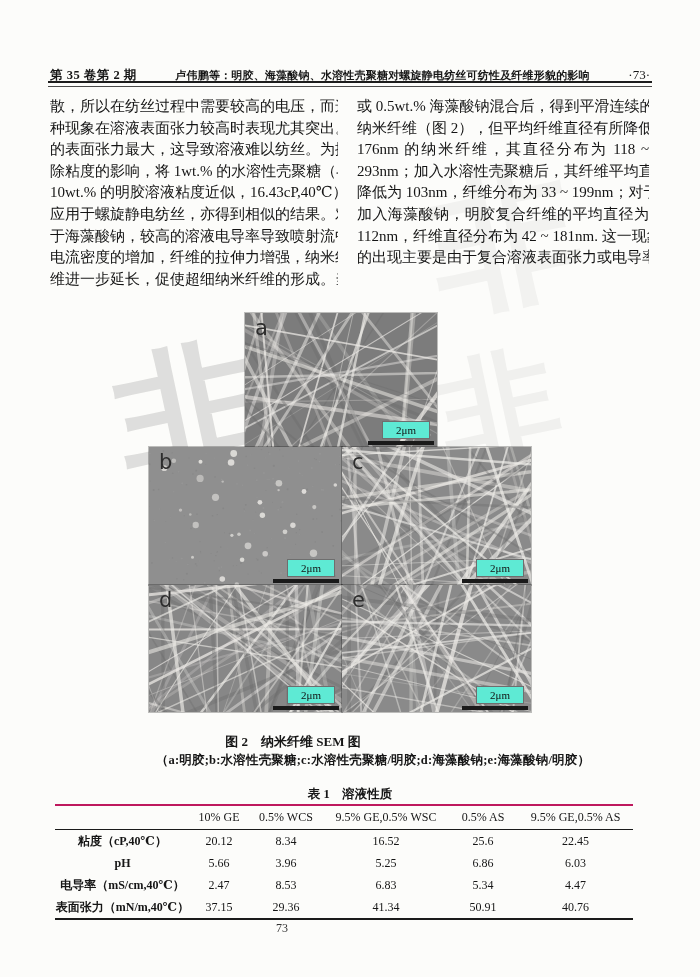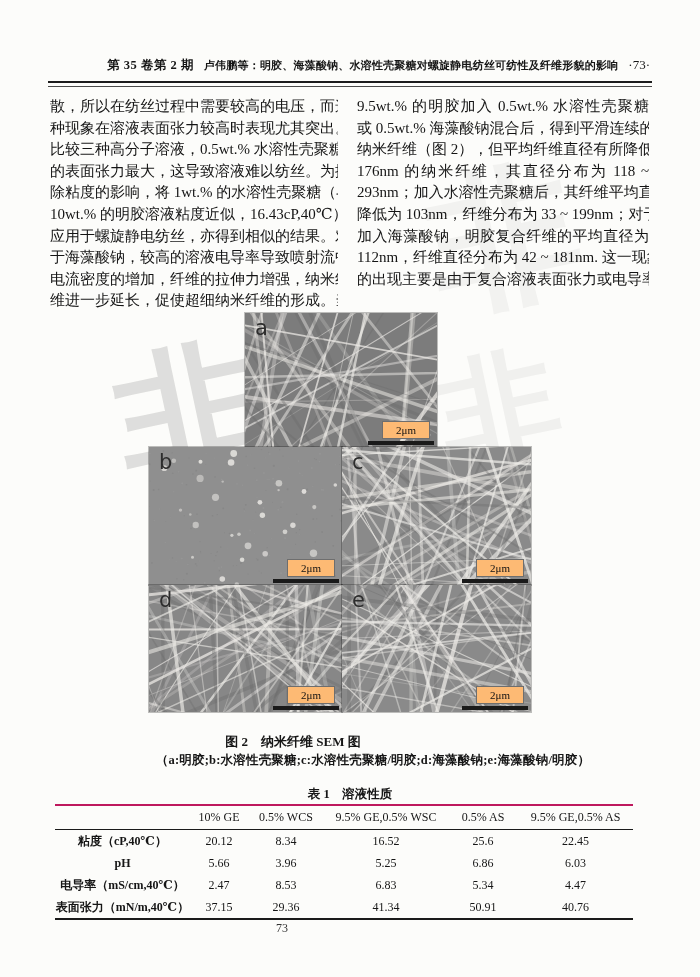--- a/index.html
+++ b/index.html
@@ -1,20 +1,20 @@
 <!DOCTYPE html>
 <html><head>
 <meta charset="utf-8">
 <style>
   html,body{margin:0;padding:0;}
   body{width:700px;height:977px;background:#e9e9e7;font-family:"Liberation Serif","DejaVu Serif",serif;}
   .page{position:relative;width:700px;height:977px;background:#fcfcfa;overflow:hidden;color:#161616;}
 
   
-  .hdr{position:absolute;top:57px;left:50px;width:600px;display:flex;align-items:baseline;justify-content:flex-end;}
+  .hdr{position:absolute;top:67px;left:50px;width:600px;display:flex;align-items:baseline;justify-content:space-between;}
   .hdr-vol{font-weight:bold;font-size:12.5px;white-space:nowrap;letter-spacing:.5px;}
   .hdr-title{font-weight:bold;font-size:11px;white-space:nowrap;margin:0 10px;letter-spacing:.2px;}
   .hdr-page{font-size:13px;white-space:nowrap;}
   .hdr-rule-a{position:absolute;top:81px;left:48px;width:604px;height:0;border-top:2.5px solid #1c1c1c;}
   .hdr-rule-b{position:absolute;top:86px;left:48px;width:604px;height:0;border-top:1.5px solid #4a4a4a;}
 
   
   .col{position:absolute;top:96px;font-size:15px;color:#141414;}
   .col-left{left:50px;width:288px;}
   .col-right{left:357px;width:292px;}
@@ -28,21 +28,21 @@
 
   
   .panel{position:absolute;overflow:hidden;outline:1px solid rgba(0,0,0,.25);}
   .panel svg{display:block;}
   .p-a{left:245px;top:313px;width:192px;height:134px;background:#7c7c7c;}
   .p-b{left:149px;top:447px;width:193px;height:138px;background:#8f8f8f;}
   .p-c{left:342px;top:447px;width:189px;height:138px;background:#8a8a8a;}
   .p-d{left:149px;top:585px;width:193px;height:127px;background:#878787;}
   .p-e{left:342px;top:585px;width:189px;height:127px;background:#8a8a8a;}
   .plabel{position:absolute;top:5px;left:10px;font-family:"DejaVu Sans",sans-serif;font-size:21px;color:#2d2d2d;line-height:1;}
-  .scalebox{position:absolute;right:8px;bottom:9px;width:46px;height:16px;background:#fdba74;display:flex;align-items:center;justify-content:center;font-size:11px;color:#111;box-shadow:0 0 0 1px #6e6e6e;}
+  .scalebox{position:absolute;right:8px;bottom:9px;width:46px;height:16px;background:#5eead4;display:flex;align-items:center;justify-content:center;font-size:11px;color:#111;box-shadow:0 0 0 1px #6e6e6e;}
   .scalebar{position:absolute;right:3px;bottom:2px;width:66px;height:4px;background:#1a1a1a;}
 
   
   .fig-cap1{position:absolute;top:733px;left:0;width:586px;text-align:center;font-weight:bold;font-size:13px;}
   .fig-cap2{position:absolute;top:752px;left:0;width:700px;text-align:center;font-weight:bold;font-size:12.5px;letter-spacing:.2px;padding-left:23px;}
   .tbl-title{position:absolute;top:786px;left:0;width:700px;text-align:center;font-weight:bold;font-size:12.5px;}
 
   
   .tbl{position:absolute;left:55px;top:804px;width:578px;border-top:2px solid #be185d;border-bottom:2px solid #1a1a1a;display:grid;grid-template-columns:135px 58px 76px 124px 70px 115px;font-size:12px;}
   .tcell{display:flex;align-items:center;justify-content:center;height:22px;white-space:nowrap;}
@@ -65,31 +65,29 @@
     <span class="hdr-vol">第 35 卷第 2 期</span>
     <span class="hdr-title">卢伟鹏等：明胶、海藻酸钠、水溶性壳聚糖对螺旋静电纺丝可纺性及纤维形貌的影响</span>
     <span class="hdr-page">·73·</span>
   </div>
   <div class="hdr-rule-a"></div>
   <div class="hdr-rule-b"></div>
 
   <div class="col col-left">
     <div class="tline">散，所以在纺丝过程中需要较高的电压，而这</div>
     <div class="tline">种现象在溶液表面张力较高时表现尤其突出。</div>
-    <div class="tline">比较三种高分子溶液，0.5wt.% 水溶性壳聚糖</div>
     <div class="tline">的表面张力最大，这导致溶液难以纺丝。为排</div>
     <div class="tline">除粘度的影响，将 1wt.% 的水溶性壳聚糖（与</div>
     <div class="tline">10wt.% 的明胶溶液粘度近似，16.43cP,40℃）</div>
     <div class="tline">应用于螺旋静电纺丝，亦得到相似的结果。对</div>
     <div class="tline">于海藻酸钠，较高的溶液电导率导致喷射流中</div>
     <div class="tline">电流密度的增加，纤维的拉伸力增强，纳米纤</div>
     <div class="tline">维进一步延长，促使超细纳米纤维的形成。当</div>
   </div>
   <div class="col col-right">
-    <div class="tline">9.5wt.% 的明胶加入 0.5wt.% 水溶性壳聚糖</div>
     <div class="tline">或 0.5wt.% 海藻酸钠混合后，得到平滑连续的</div>
     <div class="tline">纳米纤维（图 2），但平均纤维直径有所降低。</div>
     <div class="tline">176nm 的纳米纤维，其直径分布为 118 ~</div>
     <div class="tline">293nm；加入水溶性壳聚糖后，其纤维平均直径</div>
     <div class="tline">降低为 103nm，纤维分布为 33 ~ 199nm；对于</div>
     <div class="tline">加入海藻酸钠，明胶复合纤维的平均直径为</div>
     <div class="tline">112nm，纤维直径分布为 42 ~ 181nm. 这一现象</div>
     <div class="tline">的出现主要是由于复合溶液表面张力或电导率</div>
   </div>
 

